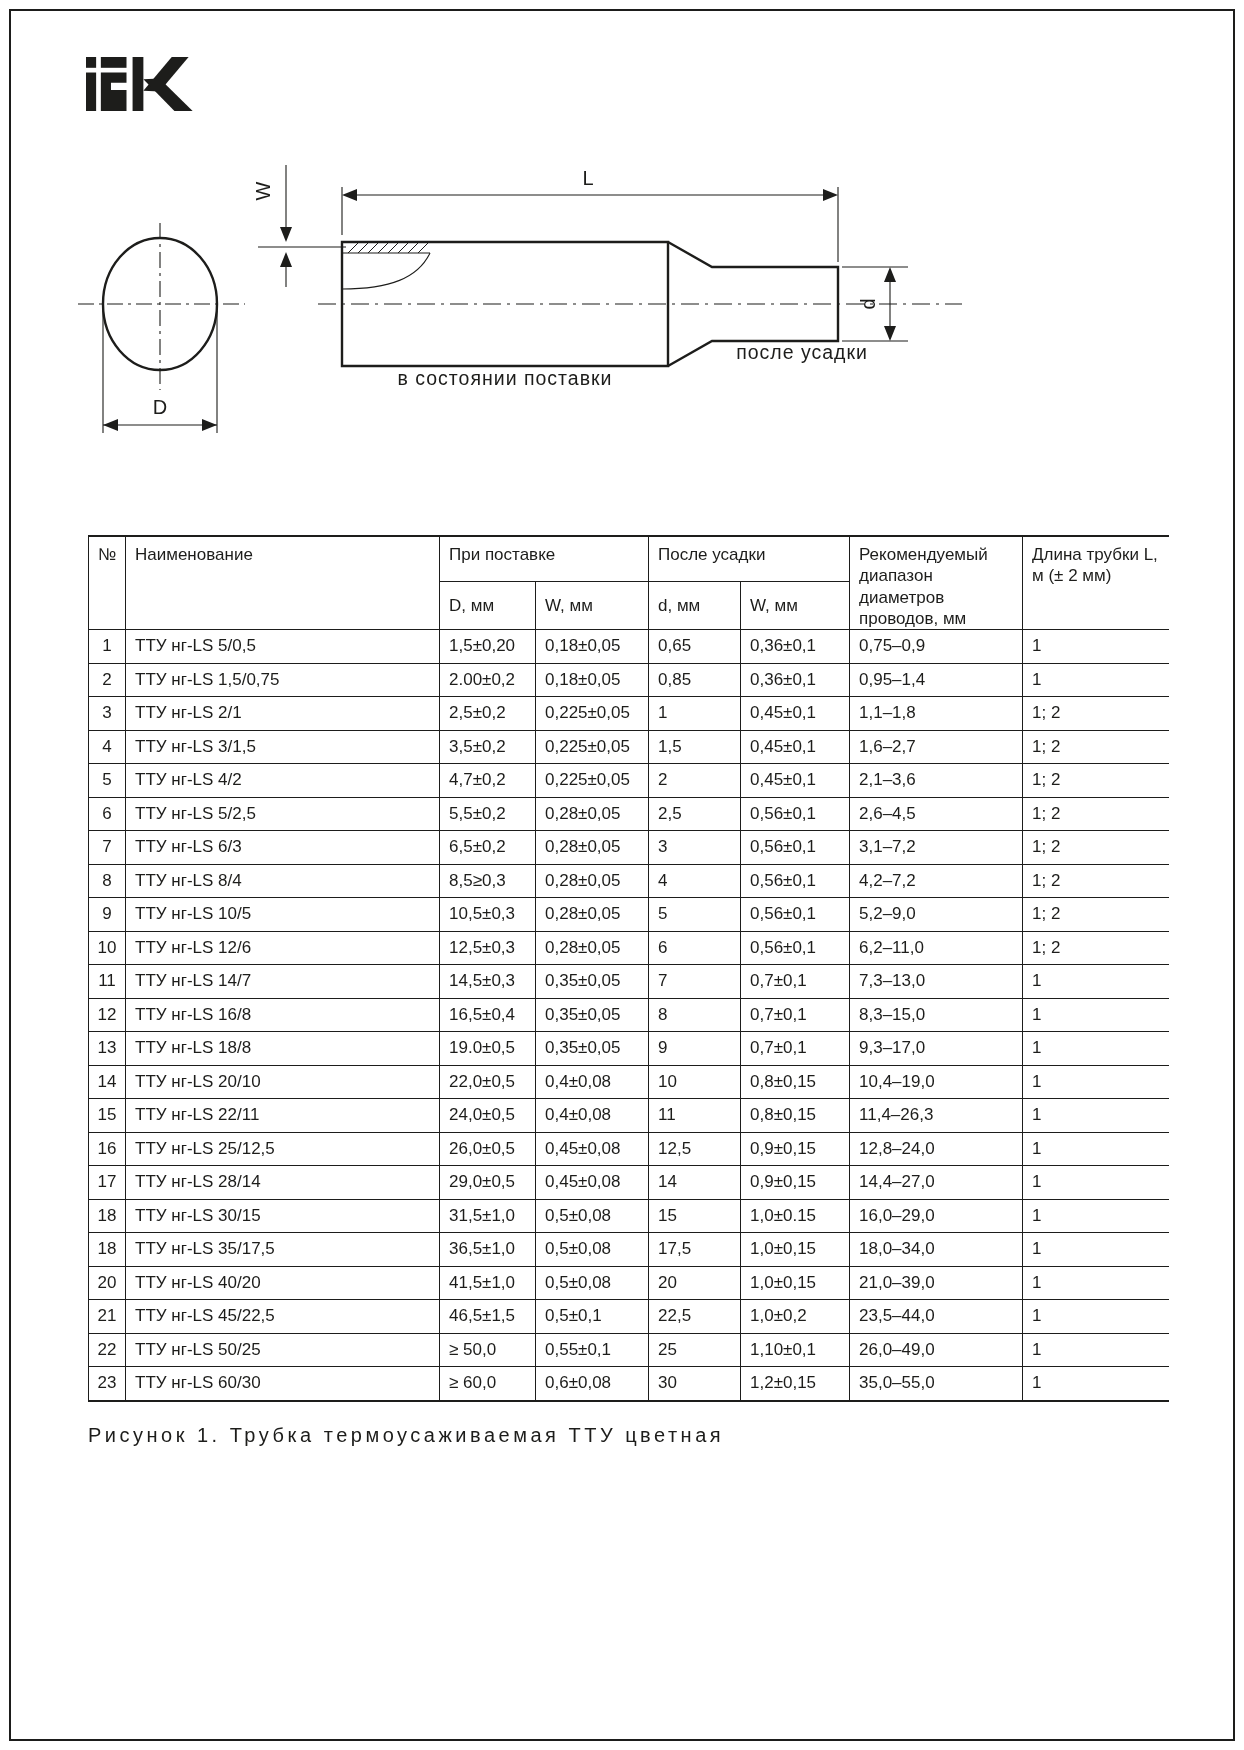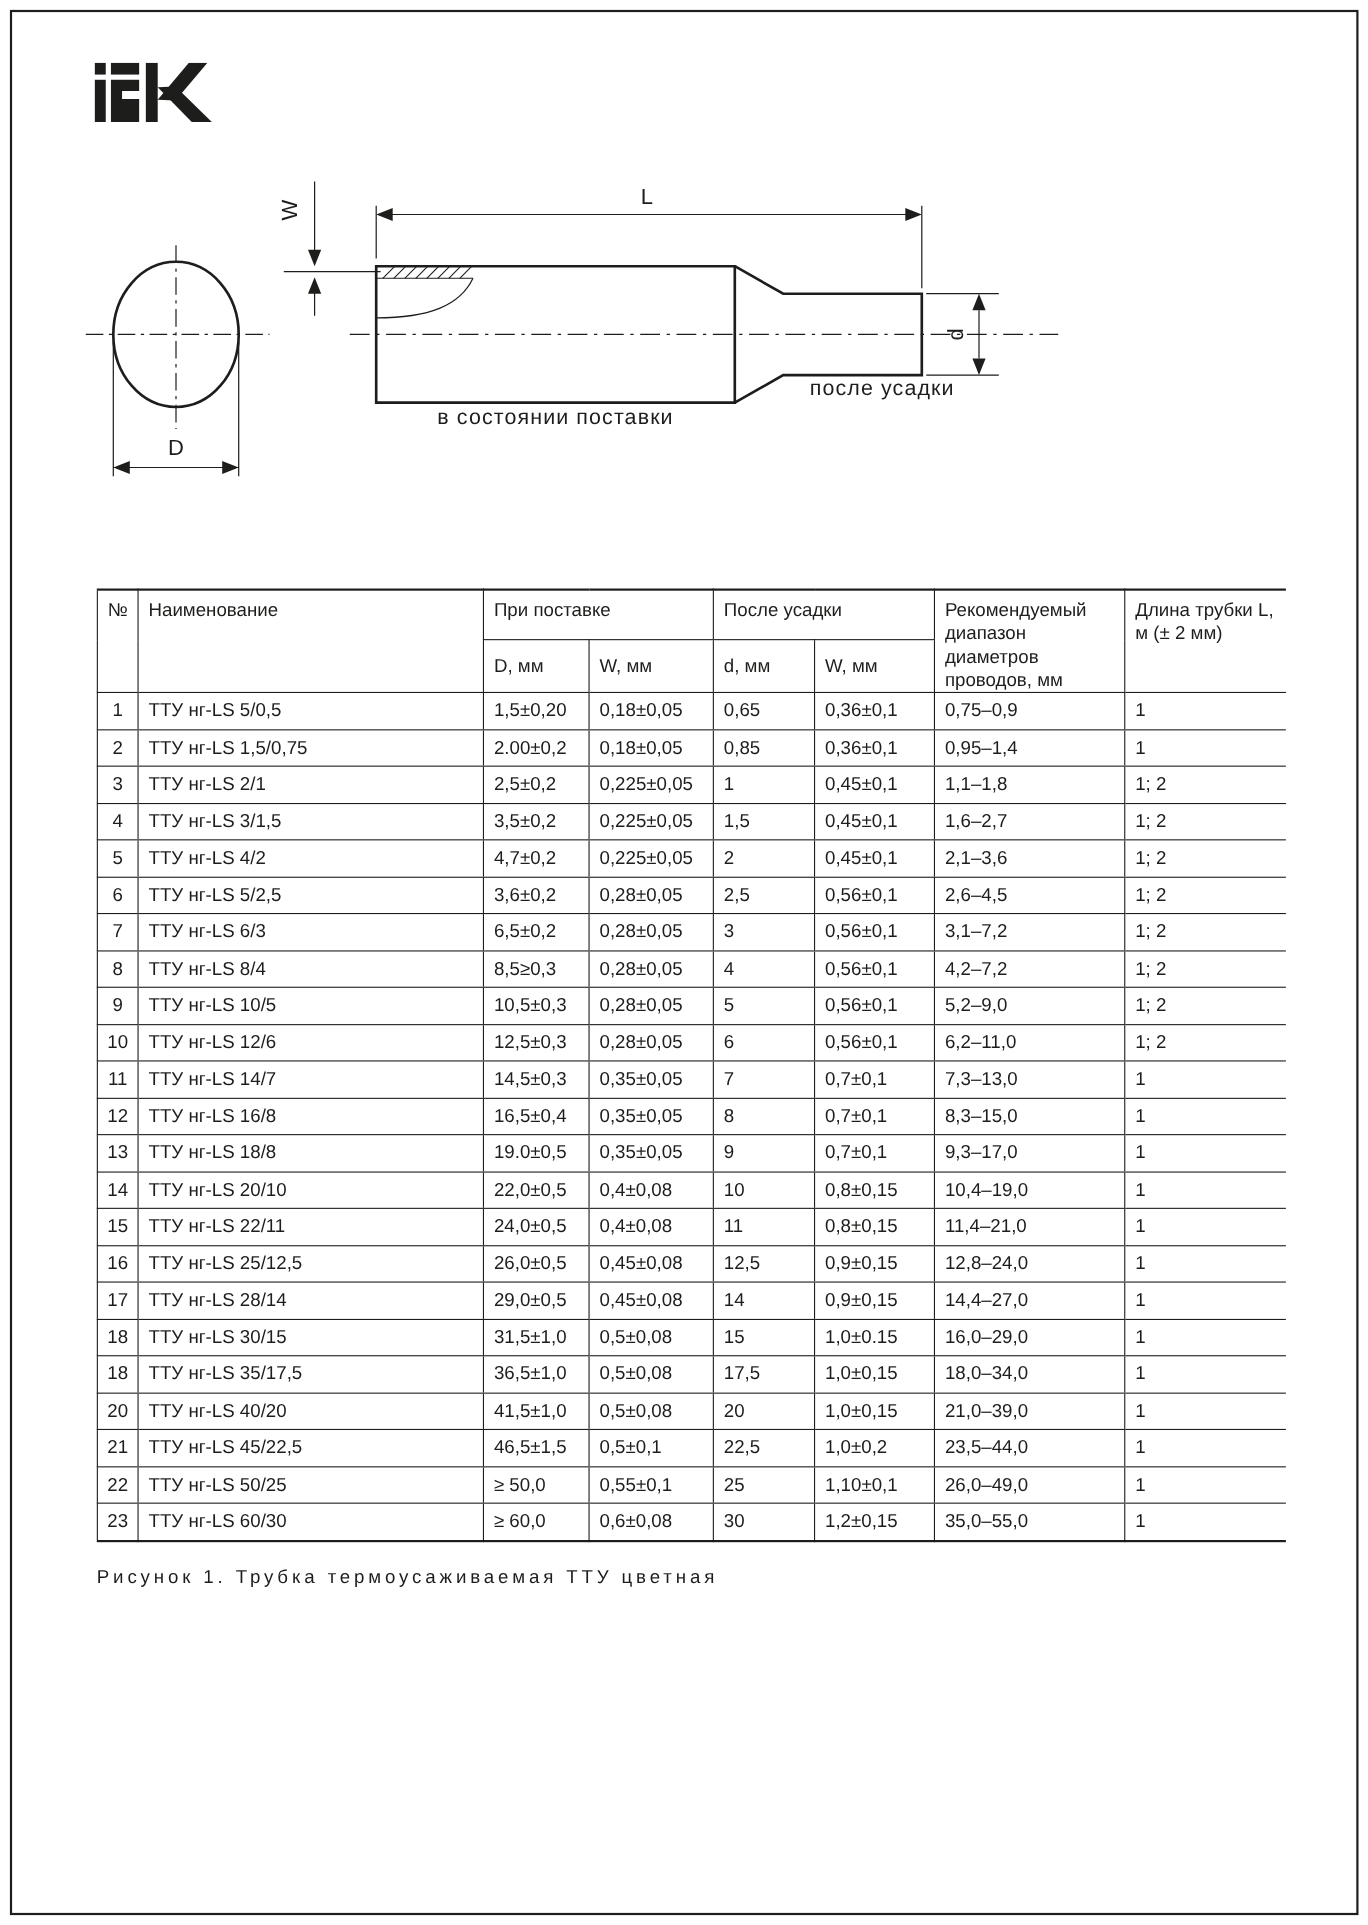--- a/index.html
+++ b/index.html
@@ -26,21 +26,21 @@
     font-weight:400; text-align:left; padding:0 9px; overflow:hidden;
   }
   thead tr.h1 th { vertical-align:top; padding-top:7px; height:31px; line-height:1.25; }
   thead tr.h2 th { vertical-align:middle; height:40px; }
   th.th-num { text-align:center; padding:7px 2px 0 2px; }
   tbody td { height:32.5px; vertical-align:middle; }
   tbody td.c-num { text-align:center; padding:0 2px; }
 
   .caption {
     position:absolute; left:88px; top:1424px;
-    font-size:17px; letter-spacing:3.5px; white-space:nowrap;
+    font-size:20px; letter-spacing:3.5px; white-space:nowrap;
   }
 </style>
 </head>
 <body>
 
 <div class="page">
   <div class="frame"></div>
 
   <svg class="logo" width="108" height="54" viewBox="0 0 320 160" aria-hidden="true">
     <g fill="#1d1d1b">
@@ -183,21 +183,21 @@
             <td>4,7±0,2</td>
             <td>0,225±0,05</td>
             <td>2</td>
             <td>0,45±0,1</td>
             <td>2,1–3,6</td>
             <td>1; 2</td>
           </tr>
           <tr>
             <td class="c-num">6</td>
             <td>ТТУ нг-LS 5/2,5</td>
-            <td>3,6±0,2</td>
+            <td>5,5±0,2</td>
             <td>0,28±0,05</td>
             <td>2,5</td>
             <td>0,56±0,1</td>
             <td>2,6–4,5</td>
             <td>1; 2</td>
           </tr>
           <tr>
             <td class="c-num">7</td>
             <td>ТТУ нг-LS 6/3</td>
             <td>6,5±0,2</td>
@@ -277,21 +277,21 @@
             <td>10,4–19,0</td>
             <td>1</td>
           </tr>
           <tr>
             <td class="c-num">15</td>
             <td>ТТУ нг-LS 22/11</td>
             <td>24,0±0,5</td>
             <td>0,4±0,08</td>
             <td>11</td>
             <td>0,8±0,15</td>
-            <td>11,4–21,0</td>
+            <td>11,4–26,3</td>
             <td>1</td>
           </tr>
           <tr>
             <td class="c-num">16</td>
             <td>ТТУ нг-LS 25/12,5</td>
             <td>26,0±0,5</td>
             <td>0,45±0,08</td>
             <td>12,5</td>
             <td>0,9±0,15</td>
             <td>12,8–24,0</td>

